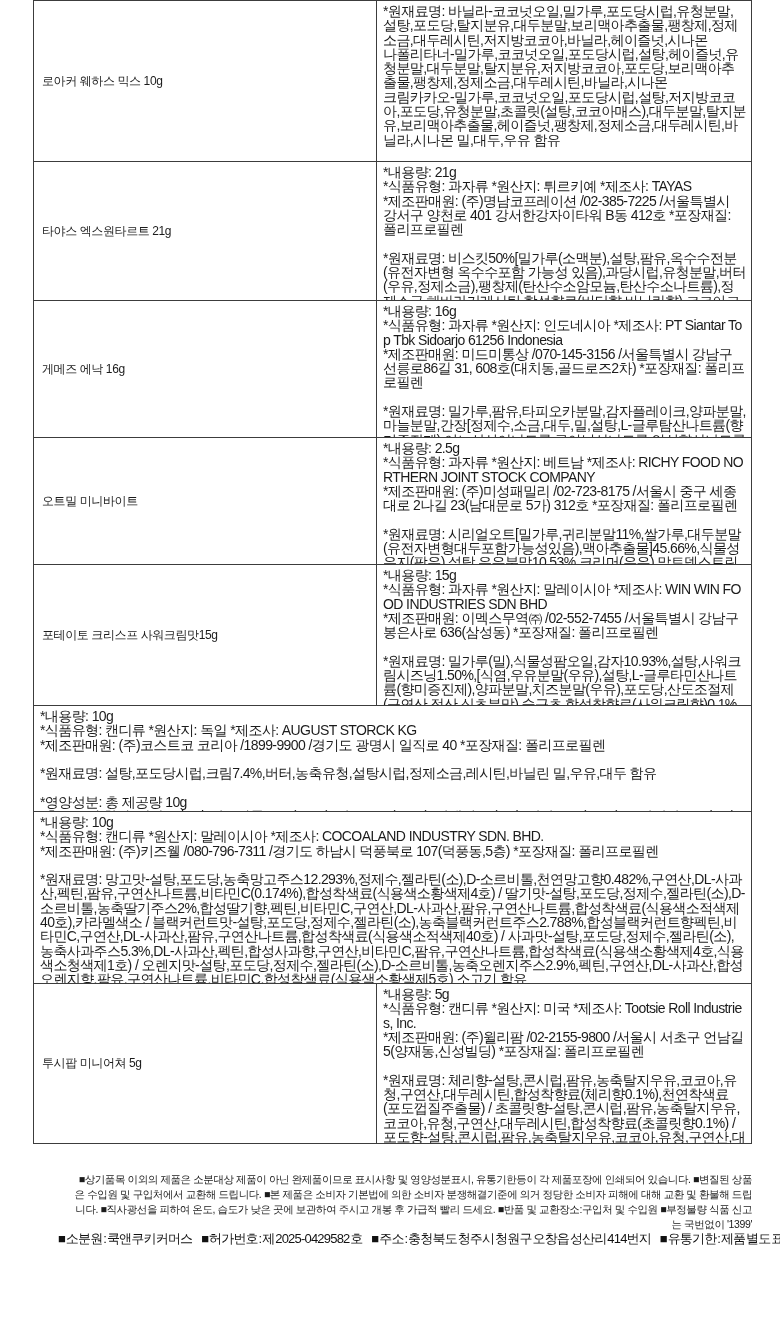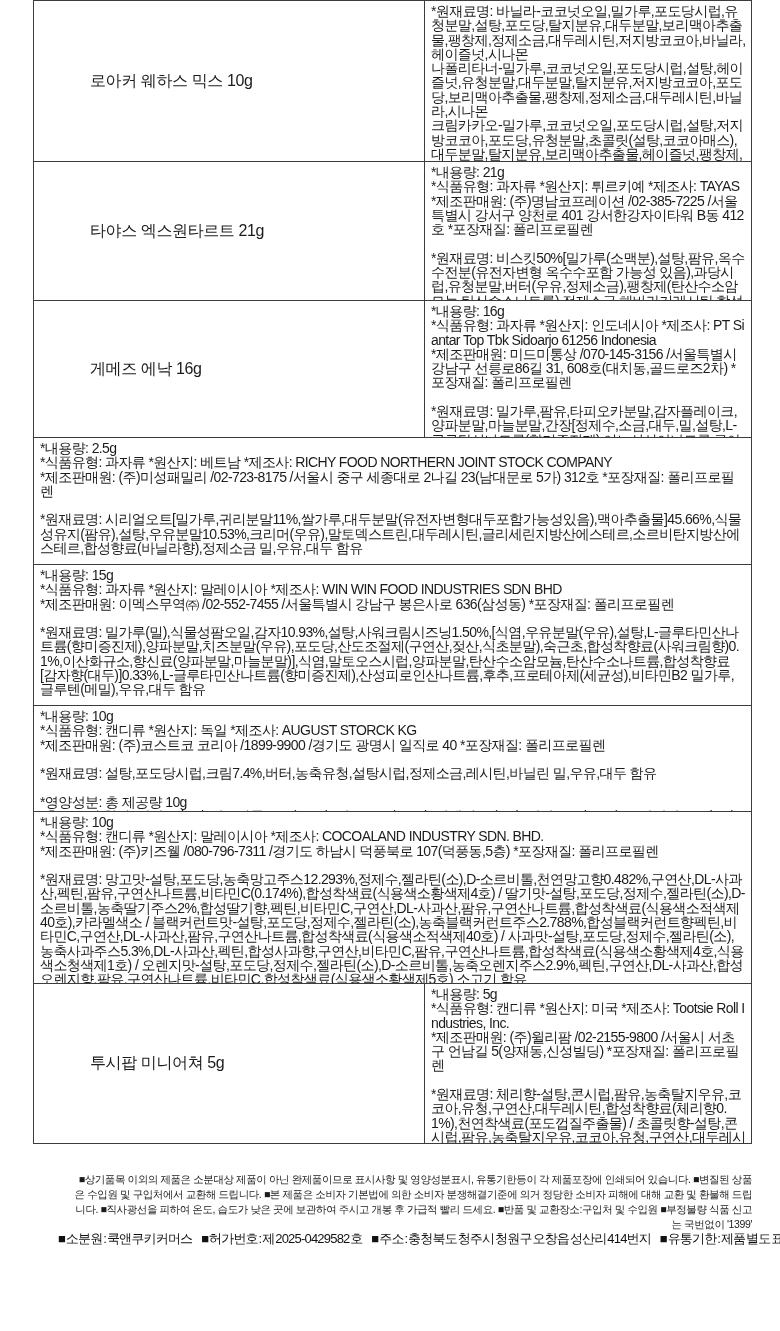--- a/index.html
+++ b/index.html
@@ -3,21 +3,21 @@
 <meta charset="utf-8">
 <style>
   html,body{margin:0;padding:0;background:#fff;}
   .page{position:relative;width:780px;height:1331px;background:#ffffff;
         font-family:"Liberation Sans","DejaVu Sans",sans-serif;color:#1b1b1b;overflow:hidden;}
   .ptable{position:absolute;left:33px;top:0;width:719px;border:1px solid #3c3c3c;box-sizing:border-box;}
   .trow{display:flex;border-bottom:1px solid #3c3c3c;box-sizing:border-box;overflow:hidden;}
   .trow:last-child{border-bottom:none;}
   .cell{box-sizing:border-box;}
   .cell.name{flex:0 0 343px;width:343px;border-right:1px solid #3c3c3c;display:flex;align-items:center;
-             padding:2px 4px 2px 8px;font-size:16px;letter-spacing:-0.4px;margin-left:48px;}
+             padding:2px 4px 2px 8px;font-size:12px;letter-spacing:-0.4px;}
   .cell.detail{flex:1;padding:3px 5px 2px 6px;font-size:14px;line-height:14.3px;letter-spacing:-0.6px;
                white-space:pre-line;word-break:break-all;}
   .notes{position:absolute;left:71px;top:1172px;width:681px;font-size:10.5px;line-height:15px;
          letter-spacing:-0.4px;word-break:break-all;text-align:right;}
   .footerline{position:absolute;left:58px;top:1230px;width:700px;font-size:13px;letter-spacing:-0.8px;
               word-spacing:-2px;white-space:nowrap;color:#111;}
   .footerline span{margin-right:8px;}
 </style>
 </head>
 <body>
@@ -55,31 +55,33 @@
 *식품유형: 과자류 *원산지: 인도네시아 *제조사: PT Siantar Top Tbk Sidoarjo 61256 Indonesia
 *제조판매원: 미드미통상 /070-145-3156 /서울특별시 강남구 선릉로86길 31, 608호(대치동,골드로즈2차) *포장재질: 폴리프로필렌
 
 *원재료명: 밀가루,팜유,타피오카분말,감자플레이크,양파분말,마늘분말,간장[정제수,소금,대두,밀,설탕,L-글루탐산나트륨(향미증진제),이노신산이나트륨,구아닐산나트륨,안식향산나트륨(보존료)],닭고기추출물분말1.5853%[닭고기추출물35%(고형분4.5%),덱스트린,L-글루탐산나트륨(향미증진제),소금,리보뉴클레오티드이나트륨,설탕],L-글루탐산나트륨(향미증진제),설탕,생선양념분말(소금,멸치,덱스트린),탄산나트륨,폴리인산나트륨,구아검,소금,감미료(수크랄로스) 밀,대두,닭고기 함유
 
 *영양성분: 총 제공량 16g
 *총 0.46g 당 함량: 열량 80kcal, 탄수화물 11000g(3%), 당류 0.46g(0%), 단백질 2g(4%), 지방 3.1g(6%), 포화지방 1.4g(9%), 트랜스 지방 0g(0%), 콜레스테롤 1.31mg(0%), 나트륨 180mg (9%)</div>
     </div>
 
     <div class="trow" style="height:127px">
+      <div class="cell name">오트밀 미니바이트</div>
       <div class="cell detail">*내용량: 2.5g
 *식품유형: 과자류 *원산지: 베트남 *제조사: RICHY FOOD NORTHERN JOINT STOCK COMPANY
 *제조판매원: (주)미성패밀리 /02-723-8175 /서울시 중구 세종대로 2나길 23(남대문로 5가) 312호 *포장재질: 폴리프로필렌
 
 *원재료명: 시리얼오트[밀가루,귀리분말11%,쌀가루,대두분말(유전자변형대두포함가능성있음),맥아추출물]45.66%,식물성유지(팜유),설탕,우유분말10.53%,크리머(우유),말토덱스트린,대두레시틴,글리세린지방산에스테르,소르비탄지방산에스테르,합성향료(바닐라향),정제소금 밀,우유,대두 함유
 
 *영양성분: 총 제공량 2.5g
 *총 85g 당 함량: 열량 1279kcal, 탄수화물 160g(49%), 당류 85g(85%), 단백질 18g(33%), 지방 63g(117%), 포화지방 0g(0%), 트랜스 지방 0g(0%), 콜레스테롤 0mg(0%), 나트륨 1075mg (54%)</div>
     </div>
 
     <div class="trow" style="height:141px">
+      <div class="cell name">포테이토 크리스프 사워크림맛15g</div>
       <div class="cell detail">*내용량: 15g
 *식품유형: 과자류 *원산지: 말레이시아 *제조사: WIN WIN FOOD INDUSTRIES SDN BHD
 *제조판매원: 이멕스무역㈜ /02-552-7455 /서울특별시 강남구 봉은사로 636(삼성동) *포장재질: 폴리프로필렌
 
 *원재료명: 밀가루(밀),식물성팜오일,감자10.93%,설탕,사워크림시즈닝1.50%,[식염,우유분말(우유),설탕,L-글루타민산나트륨(향미증진제),양파분말,치즈분말(우유),포도당,산도조절제(구연산,젖산,식초분말),숙근초,합성착향료(사워크림향)0.1%,이산화규소,향신료(양파분말,마늘분말)],식염,말토오스시럽,양파분말,탄산수소암모늄,탄산수소나트륨,합성착향료[감자향(대두)]0.33%,L-글루타민산나트륨(향미증진제),산성피로인산나트륨,후추,프로테아제(세균성),비타민B2 밀가루,글루텐(메밀),우유,대두 함유
 
 *영양성분: 총 제공량 15g
 *총 16g 당 함량: 열량 73kcal, 탄수화물 10.5g(3%), 당류 2g(2%), 단백질 1.1g(2%), 지방 3g(6%), 포화지방 1.4g(9%), 트랜스 지방 0g(%), 콜레스테롤 0mg(0%), 나트륨 72mg (4%) , 식이섬유 0.2g(1%)</div>
     </div>
 

